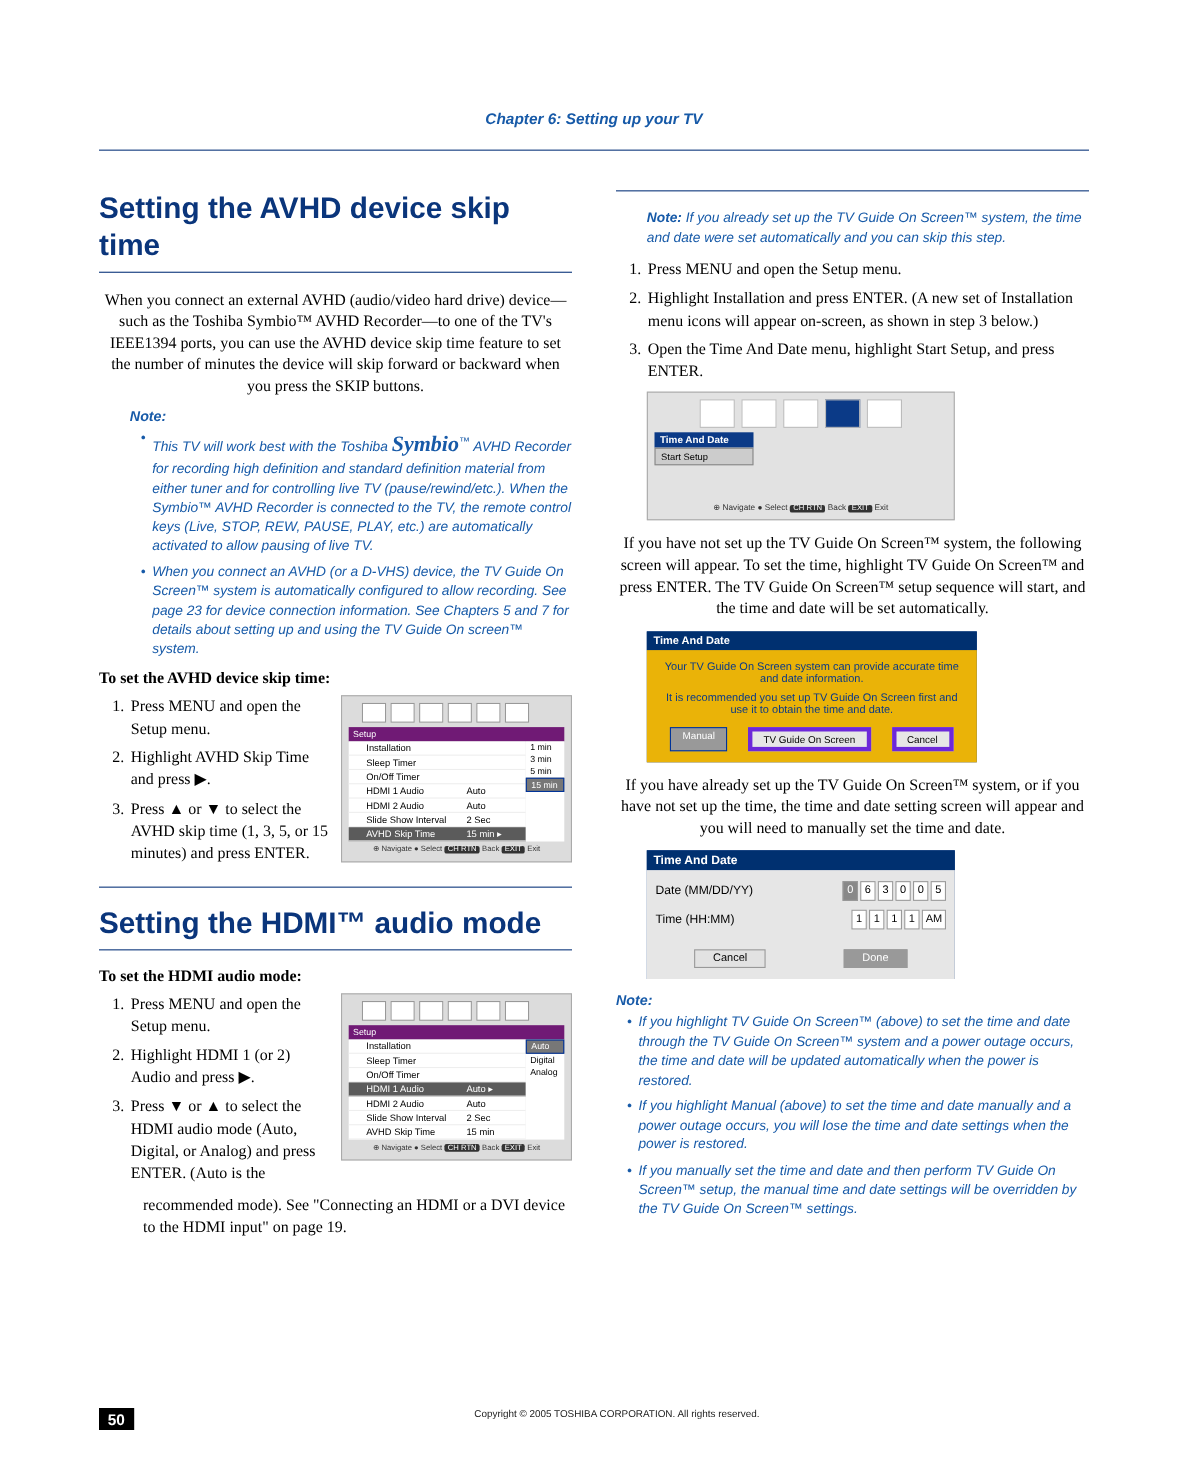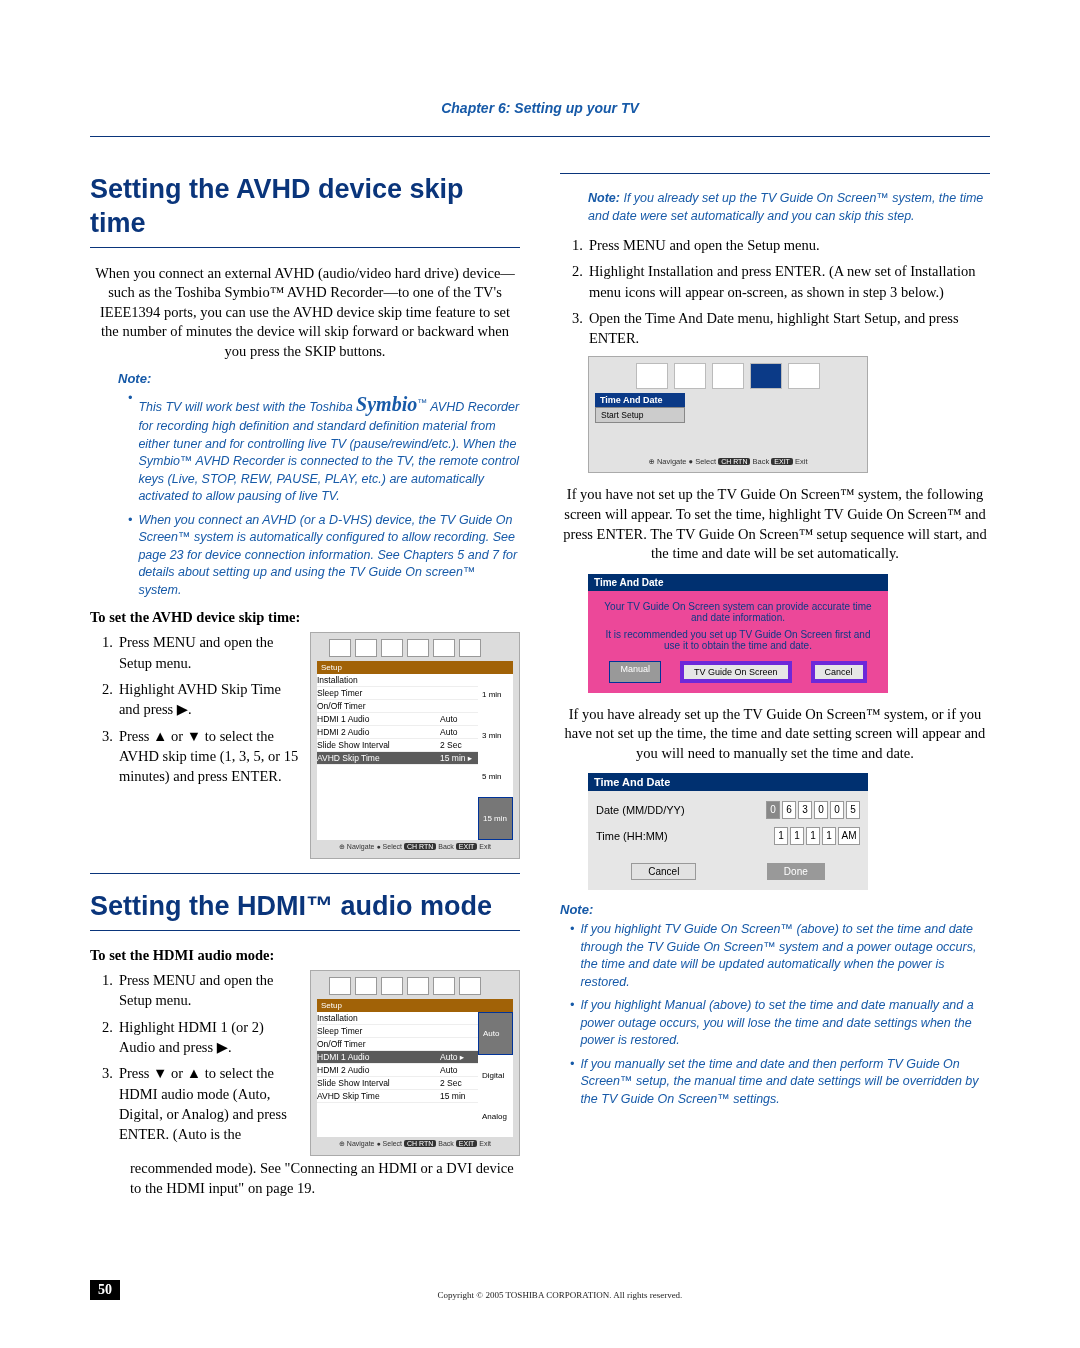--- a/index.html
+++ b/index.html
@@ -18,28 +18,28 @@
   .note-li .bul { flex: 0 0 auto; }
   .step-head { font-size: 14.5px; font-weight: bold; margin: 10px 0 6px 0; }
   ol.steps { list-style: none; padding-left: 12px; }
   ol.steps > li { display: flex; gap: 6px; font-size: 14.5px; line-height: 1.4; margin-bottom: 6px; }
   ol.steps > li .n { flex: 0 0 auto; }
   .step-flex { display: flex; align-items: flex-start; gap: 10px; }
   .step-flex ol.steps { flex: 1; }
   .menu-shot { width: 210px; background: #dcdcdc; border: 1px solid #aaa; padding: 6px; font-family: Arial, sans-serif; font-size: 8.5px; }
   .menu-shot .icons { display:flex; gap:4px; margin-bottom:4px; justify-content:flex-start; padding-left:12px; }
   .menu-shot .icons span { width:22px; height:18px; background:#fff; border:1px solid #999; display:inline-block; }
-  .menu-tabs { background:#a16207; color:#fff; padding:2px 4px; font-size:8px; }
+  .menu-tabs { background:#701a75; color:#fff; padding:2px 4px; font-size:8px; }
   .menu-rows { background:#fff; }
-  .menu-row { display:flex; padding:1px 0; border-bottom:1px solid #eee; }
+  .menu-row { display:flex; padding:1px 16px; border-bottom:1px solid #eee; }
   .menu-row.sel { background:#5b5b5b; color:#fff; }
   .mr-l { flex:1; }
   .mr-m { flex:0 0 38px; }
   .side-vals { background:#fff; }
-  .side-val { padding:16px 4px; font-size:8px; }
+  .side-val { padding:1px 4px; font-size:8px; }
   .side-val.sel { background:#777; color:#fff; border:1px solid #003399; }
   .menu-bottom { text-align:center; font-size:7px; padding:3px 0 1px; color:#333; }
   .k { display:inline-block; background:#333; color:#fff; border-radius:2px; padding:0 3px; font-size:7px; }
   .tm { font-size: 10px; vertical-align: super; }
   .symbio { font-family: 'Brush Script MT', cursive; font-style: italic; font-size: 20px; font-weight: bold; }
   .bp-head { background:#003070; padding:3px 6px; font-weight:bold; }
 
   .setup-shot { width: 280px; background:#e2e2e2; border:1px solid #aaa; font-family: Arial, sans-serif; padding:6px; margin: 8px 0 12px 0; }
   .setup-shot .icon-row { display:flex; gap:6px; justify-content:center; margin-bottom:4px; }
   .setup-shot .icon-row span { width:32px; height:26px; display:inline-block; border:1px solid #bbb; background:#fff; }
@@ -52,28 +52,28 @@
   .tp-body { background:#e6e6e6; color:#000; padding:10px 8px; }
   .tp-row { display:flex; justify-content:space-between; align-items:center; margin-bottom:8px; font-size:11px; }
   .digits { display:flex; gap:2px; }
   .dig { width:14px; height:18px; background:#fff; border:1px solid #999; text-align:center; font-size:10px; line-height:16px; }
   .dig.sel { background:#888; color:#fff; }
   .tp-btns { display:flex; justify-content:space-around; margin-top:18px; }
   .tp-btn { background:#e2e2e2; border:1px solid #999; padding:2px 16px; font-size:10px; }
   .tp-btn.sel { background:#999; color:#fff; }
 
   .tg-panel { width: 300px; background:#0b3a87; color:#fff; font-family: Arial, sans-serif; font-size:10px; margin: 8px 0 12px 0; }
-  .tg-body { background:#ec4899; color:#0b3a87; padding:10px 12px; text-align:center; }
+  .tg-body { background:#eab308; color:#0b3a87; padding:10px 12px; text-align:center; }
   .tg-btns { display:flex; justify-content:space-around; margin-top:10px; }
   .tg-btn { background:#e6e6e6; color:#000; border:4px solid #6d28d9; padding:2px 10px; font-size:9px; }
   .tg-btn.sel { background:#999; color:#fff; border:1px solid #003399; }
 
   .recommended { font-size: 14.5px; line-height:1.4; margin-top: 2px; padding-left: 40px; }
 
-  .footer { position:absolute; bottom: 48px; left: 90px; right: 90px; display:flex; align-items:flex-end; font-family: Liberation Serif, serif; }
+  .footer { position:absolute; bottom: 48px; left: 90px; right: 90px; display:flex; align-items:flex-start; font-family: Liberation Sans, sans-serif; }
   .footer .pg { background:#000; color:#fff; font-weight:bold; padding:2px 8px; font-size:14px; margin-right:10px; }
   .footer .cp { flex:1; text-align:center; font-size:9px; color:#222; }
 </style>
 </head>
 <body>
 
 <div class="page">
   <div class="chapter">Chapter 6: Setting up your TV</div>
   <hr class="hr-top">
 

